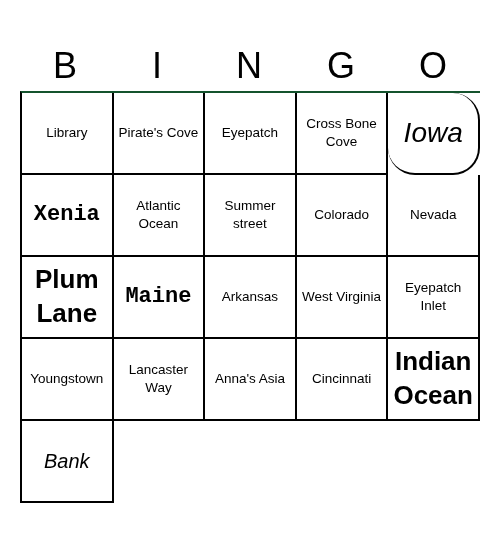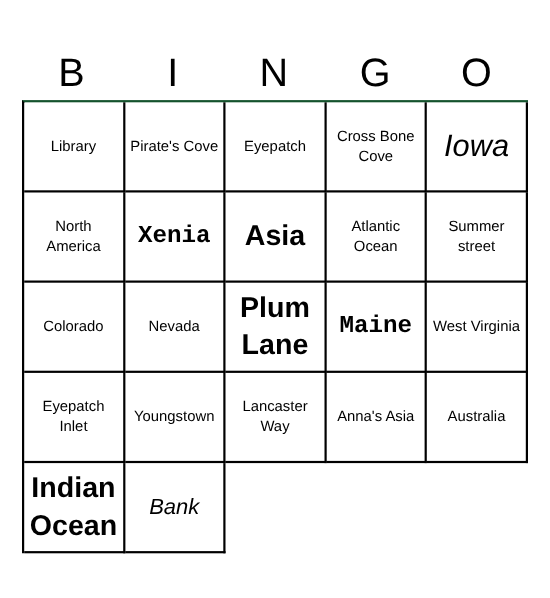--- a/index.html
+++ b/index.html
@@ -51,20 +51,21 @@
       font-weight: bold;
       font-family: Liberation Mono, monospace;
     }
     .bingo-cell.xlarge-text {
       font-size: 26px;
       font-weight: bold;
     }
     .bingo-cell.iowa-text {
       font-size: 28px;
       font-style: italic;
+      border-radius: 27px;
     }
     .bingo-cell.bank-text {
       font-size: 20px;
       font-style: italic;
     }
   </style>
 </head>
 <body>
 
 <div class="bingo-container">
@@ -74,31 +75,30 @@
       <div class="bingo-header-cell">N</div>
       <div class="bingo-header-cell">G</div>
       <div class="bingo-header-cell">O</div>
     </div>
   <div class="bingo-grid">
   <div class="bingo-cell">Library</div>
       <div class="bingo-cell">Pirate's Cove</div>
       <div class="bingo-cell">Eyepatch</div>
       <div class="bingo-cell">Cross Bone Cove</div>
       <div class="bingo-cell iowa-text">Iowa</div>
-      <div class="bingo-cell">North America</div>
       <div class="bingo-cell large-text">Xenia</div>
-      <div class="bingo-cell xlarge-text">Asia</div>
       <div class="bingo-cell">Atlantic Ocean</div>
       <div class="bingo-cell">Summer street</div>
       <div class="bingo-cell">Colorado</div>
       <div class="bingo-cell">Nevada</div>
       <div class="bingo-cell xlarge-text">Plum Lane</div>
       <div class="bingo-cell large-text">Maine</div>
+      <div class="bingo-cell">Arkansas</div>
       <div class="bingo-cell">West Virginia</div>
       <div class="bingo-cell">Eyepatch Inlet</div>
       <div class="bingo-cell">Youngstown</div>
       <div class="bingo-cell">Lancaster Way</div>
       <div class="bingo-cell">Anna's Asia</div>
-      <div class="bingo-cell">Australia</div>
+      <div class="bingo-cell">Cincinnati</div>
       <div class="bingo-cell xlarge-text">Indian Ocean</div>
       <div class="bingo-cell bank-text">Bank</div>
     </div>
 </div>
 
 </body></html>

